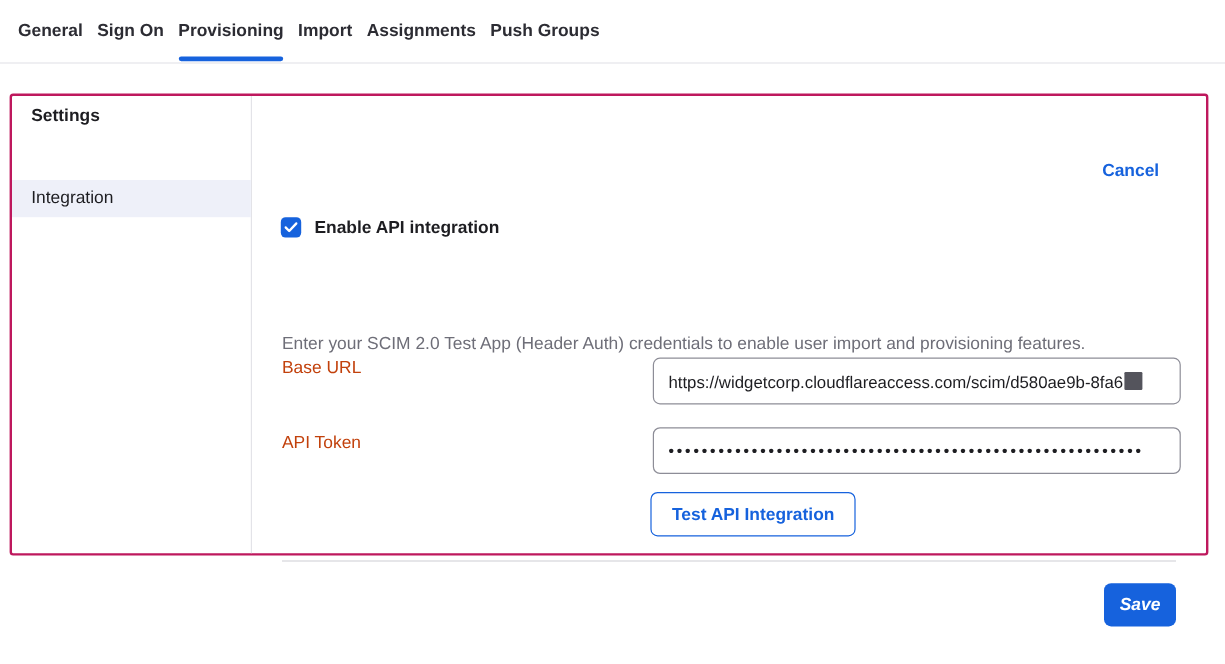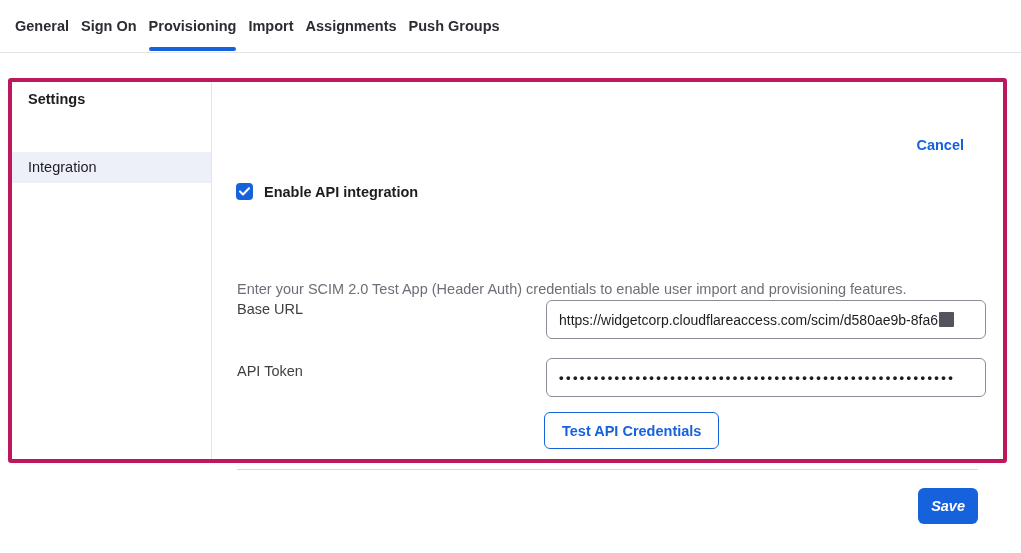--- a/index.html
+++ b/index.html
@@ -18,21 +18,21 @@
     white-space: nowrap; position: relative;
   }
   .tab.active::after {
     content: ""; position: absolute; left: 0; right: 0; bottom: 1px;
     height: 4px; background: #1662dd; border-radius: 2px;
   }
 
   
   .panel {
     position: absolute; left: 8px; top: 78px; width: 999px; height: 385px;
-    border: 4px solid #be185d; border-radius: 3px; background: #fff;
+    border: 2px solid #be185d; border-radius: 3px; background: #fff;
   }
 
   
   .sidebar {
     position: absolute; left: 0; top: 0; bottom: 0; width: 200px;
     border-right: 1px solid #e3e3e8;
   }
   .side-heading {
     padding: 9px 16px 9px; font-size: 14.5px; font-weight: 700; color: #1d1d21;
   }
@@ -55,21 +55,21 @@
     display: inline-flex; align-items: center; justify-content: center; cursor: pointer;
   }
   .checkbox svg { display: block; }
   .checkbox-label { font-size: 14.5px; font-weight: 700; color: #1d1d21; }
 
   .description {
     position: absolute; left: 24px; top: 163px; right: 30px;
     font-size: 14.5px; color: #6e6e78; margin-top: 36px;
   }
 
-  .field-label { position: absolute; left: 24px; font-size: 14.5px; color: #404040; }
+  .field-label { position: absolute; left: 24px; font-size: 14.5px; color: #c2410c; }
   .label-baseurl { top: 219px; }
   .label-apitoken { top: 281px; }
 
   .text-input {
     position: absolute; left: 333px; width: 440px; height: 39px;
     border: 1px solid #8d8d97; border-radius: 6px; background: #fff;
     display: flex; align-items: center; padding: 0 12px;
     font-size: 14px; color: #1d1d21; white-space: nowrap; overflow: hidden;
     cursor: text;
   }
@@ -139,20 +139,20 @@
     <div class="text-input input-baseurl">
       <span>https://widgetcorp.cloudflareaccess.com/scim/d580ae9b-8fa6</span>
         <span class="overflow-box"></span>
     </div>
 
     <label class="field-label label-apitoken">API Token</label>
     <div class="text-input input-apitoken">
       <span>•••••••••••••••••••••••••••••••••••••••••••••••••••••••••</span>
     </div>
 
-    <button class="test-btn">Test API Credentials</button>
+    <button class="test-btn">Test API Integration</button>
 
     <div class="divider"></div>
 
     <button class="save-btn">Save</button>
 
   </div>
 </section>
 
 </body></html>

